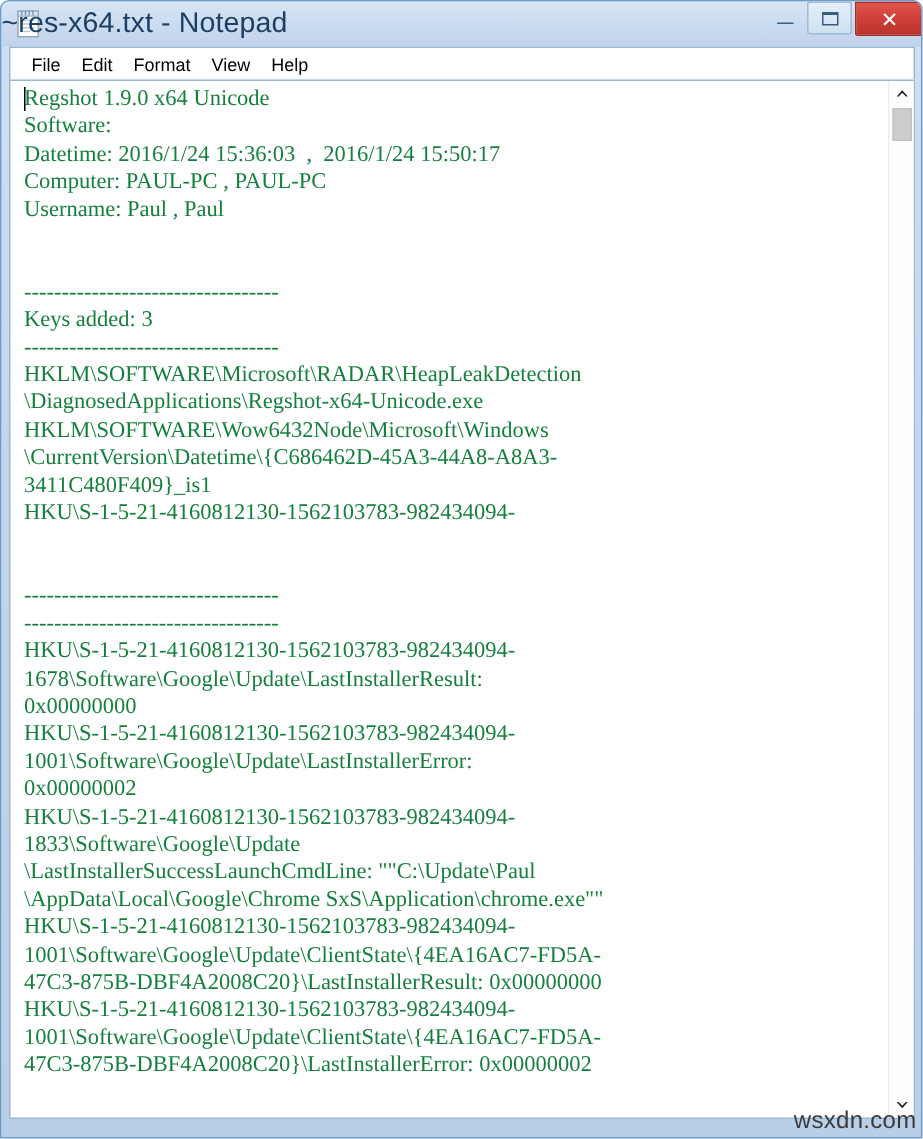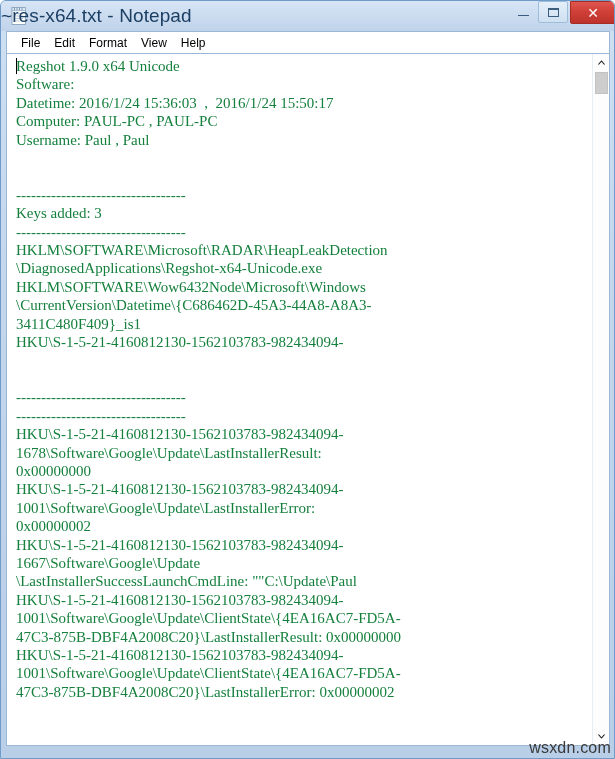--- a/index.html
+++ b/index.html
@@ -292,22 +292,23 @@
         <div class="text-line">&nbsp;</div>
         <div class="text-line">----------------------------------</div>
         <div class="text-line">----------------------------------</div>
         <div class="text-line">HKU\S-1-5-21-4160812130-1562103783-982434094-</div>
         <div class="text-line">1678\Software\Google\Update\LastInstallerResult:</div>
         <div class="text-line">0x00000000</div>
         <div class="text-line">HKU\S-1-5-21-4160812130-1562103783-982434094-</div>
         <div class="text-line">1001\Software\Google\Update\LastInstallerError:</div>
         <div class="text-line">0x00000002</div>
         <div class="text-line">HKU\S-1-5-21-4160812130-1562103783-982434094-</div>
-        <div class="text-line">1667\Software\Google\Update</div>
+        <div class="text-line">1833\Software\Google\Update</div>
         <div class="text-line">\LastInstallerSuccessLaunchCmdLine: ""C:\Update\Paul</div>
+        <div class="text-line">\AppData\Local\Google\Chrome SxS\Application\chrome.exe""</div>
         <div class="text-line">HKU\S-1-5-21-4160812130-1562103783-982434094-</div>
         <div class="text-line">1001\Software\Google\Update\ClientState\{4EA16AC7-FD5A-</div>
         <div class="text-line">47C3-875B-DBF4A2008C20}\LastInstallerResult: 0x00000000</div>
         <div class="text-line">HKU\S-1-5-21-4160812130-1562103783-982434094-</div>
         <div class="text-line">1001\Software\Google\Update\ClientState\{4EA16AC7-FD5A-</div>
         <div class="text-line">47C3-875B-DBF4A2008C20}\LastInstallerError: 0x00000002</div>
       </div>
 
     <div class="scrollbar">
       <div class="sb-arrow">

